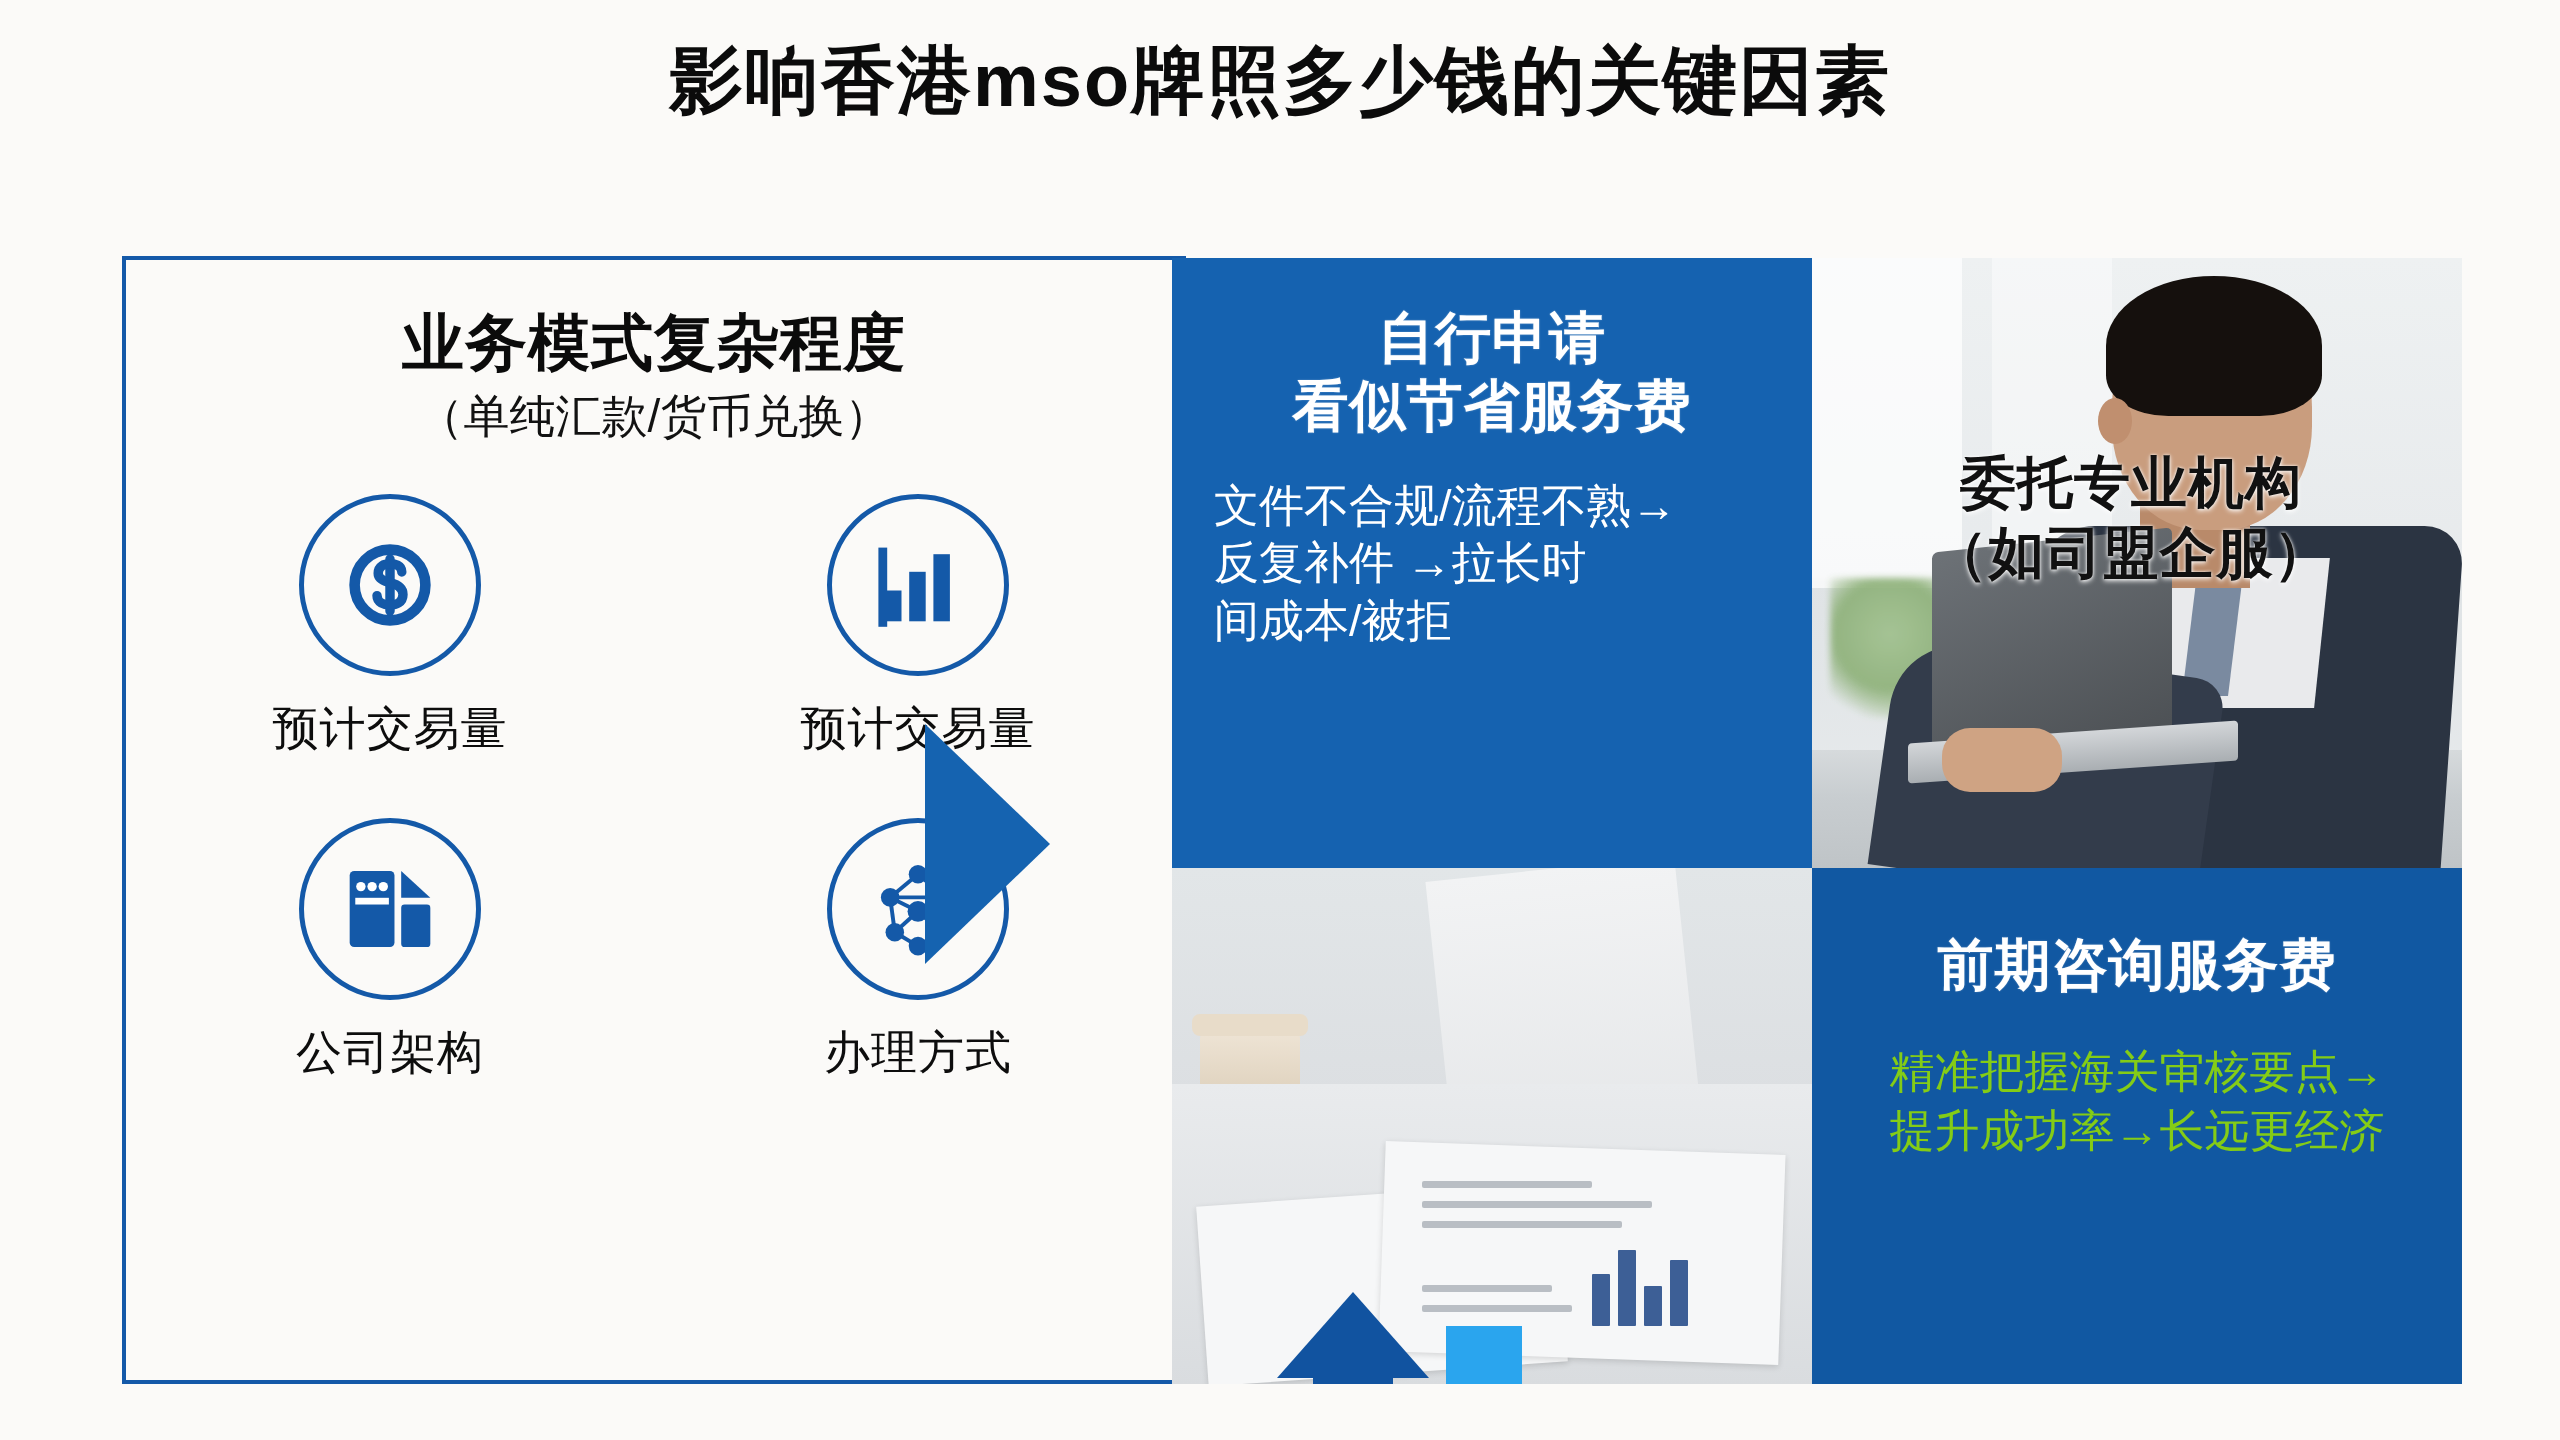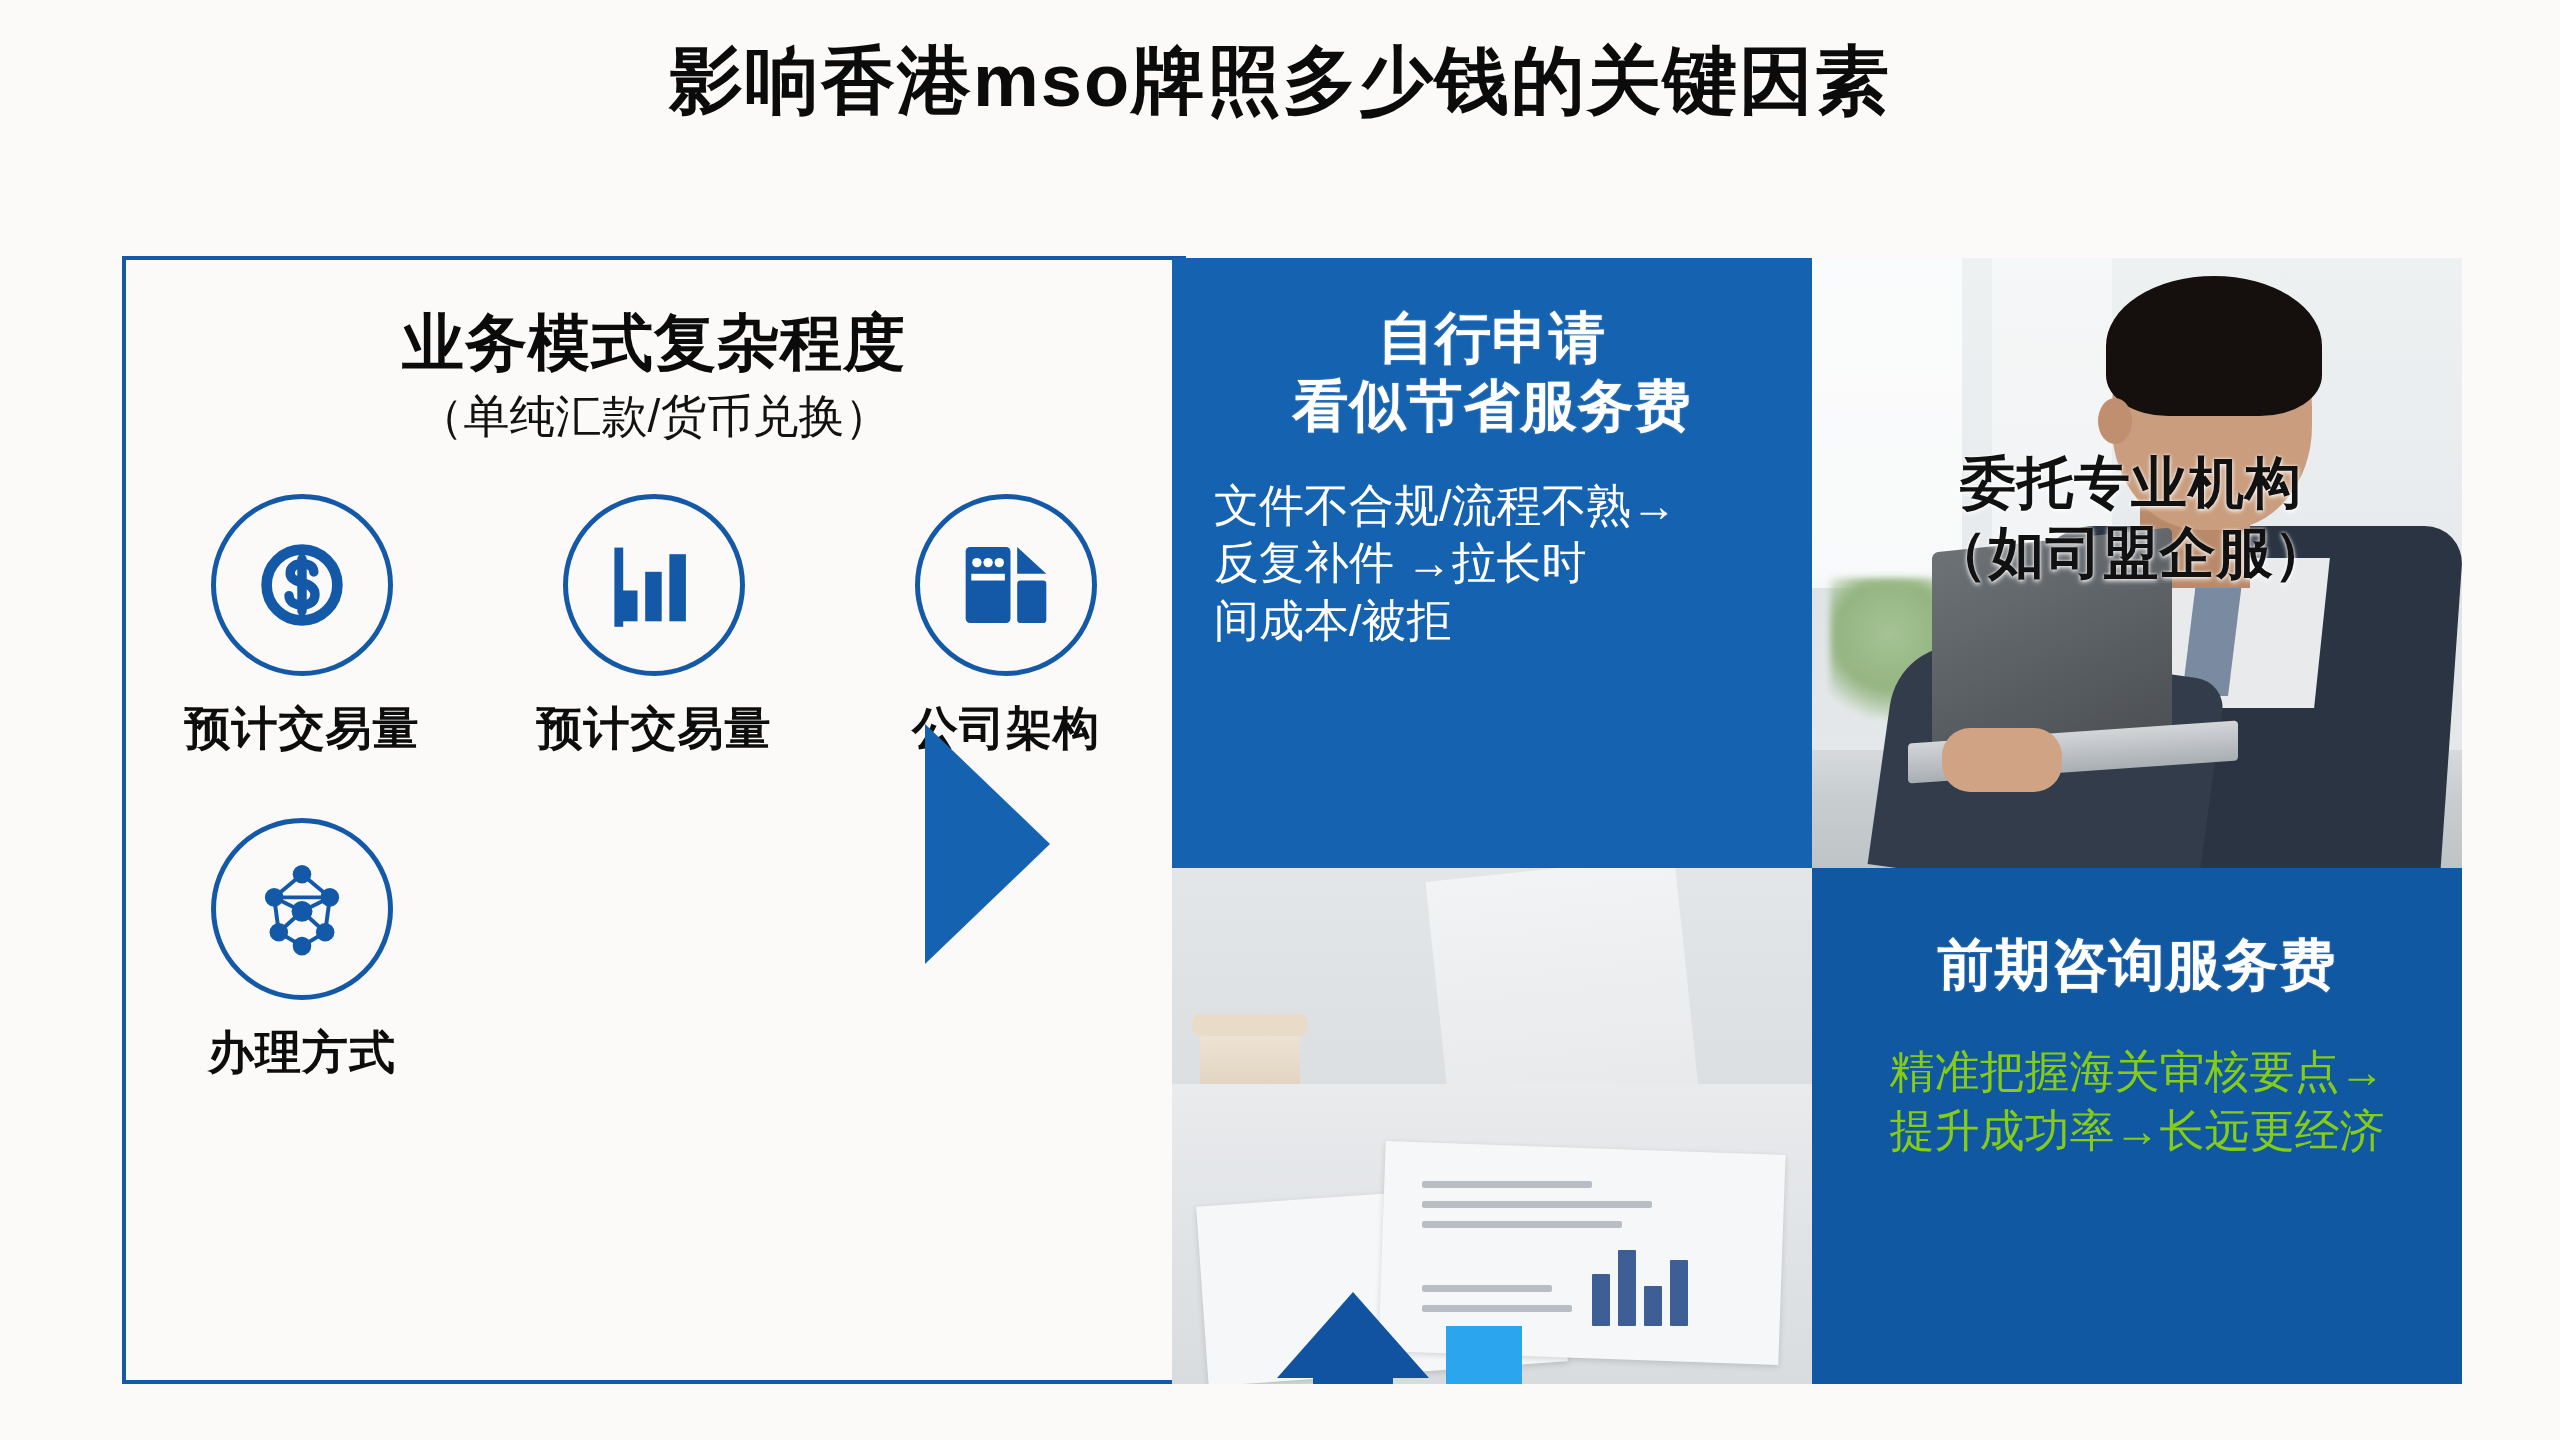--- a/index.html
+++ b/index.html
@@ -43,24 +43,23 @@
     margin-top:14px;
     text-align:center;
     font-size:46px;
     color:#121212;
     letter-spacing:0px;
     line-height:1.1;
   }
   .icon-grid{
     margin-top:52px;
     display:grid;
-    grid-template-columns:1fr 1fr 1fr;
+    grid-template-columns:1fr 1fr;
     grid-row-gap:58px;
     justify-items:center;
-    font-weight:bold;
   }
   .icon-cell{display:flex;flex-direction:column;align-items:center;}
   .icon-circle{
     width:182px;height:182px;border-radius:50%;
     border:5px solid #1459a8;
     display:flex;align-items:center;justify-content:center;
     box-sizing:border-box;
     background:transparent;
   }
   .icon-circle svg{display:block;}

